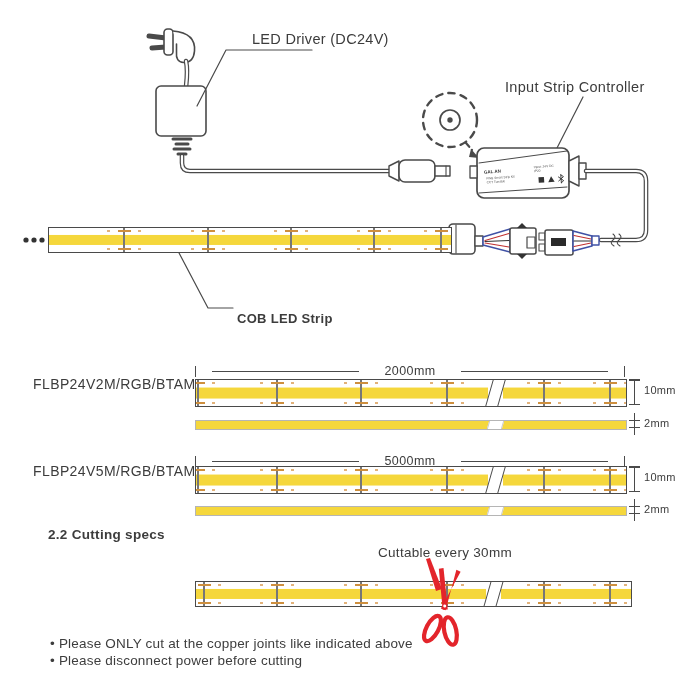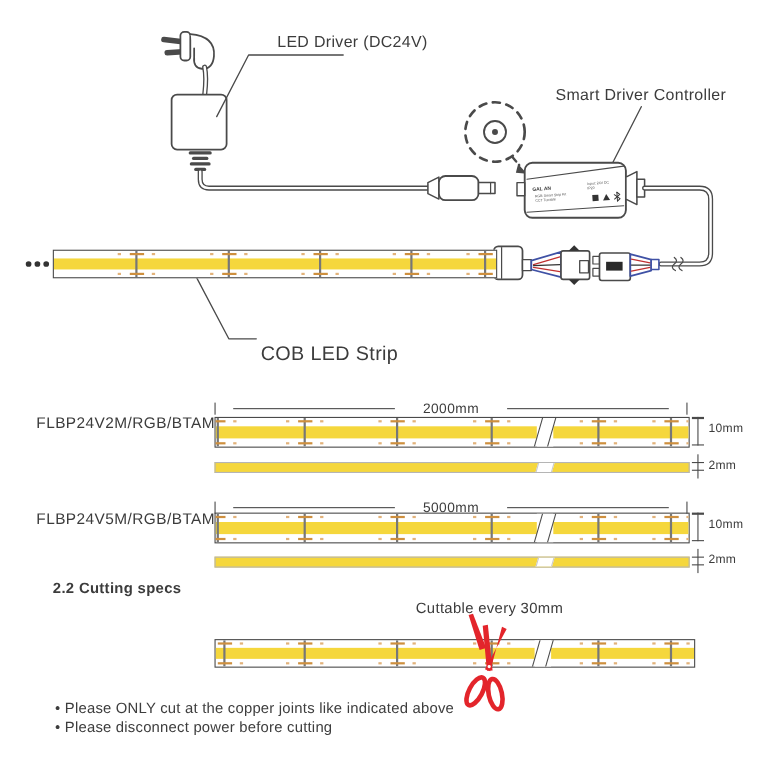--- a/index.html
+++ b/index.html
@@ -3,21 +3,21 @@
 <meta charset="utf-8">
 <style>
   html,body{margin:0;padding:0;background:#fff;}
   .page{position:relative;width:700px;height:700px;background:#fff;overflow:hidden;
         font-family:"Liberation Sans",sans-serif;color:#3d3d3d;padding-left:40px;}
   svg{position:absolute;left:0;top:0;}
   .art{z-index:1;}
   .over{z-index:6;pointer-events:none;}
   .lbl{position:absolute;white-space:nowrap;z-index:4;letter-spacing:.3px;color:#3c3c3c;}
   .f14{font-size:14.5px;}
-  .f15{font-size:18px;}
+  .f15{font-size:13px;font-weight:bold;}
   .model{font-size:14px;letter-spacing:.4px;}
   .bold{font-weight:bold;}
   .dimtext{font-size:11px;}
   
   .dimline{position:absolute;display:flex;align-items:center;height:14px;z-index:3;gap:16px;}
   .dimline::before,.dimline::after{content:"";width:1.3px;height:11px;background:#4a4a4a;}
   .dimline .dl{flex:1;height:0;border-top:1.3px solid #4a4a4a;}
   .dimline .dt{padding:0 9px;font-size:12.5px;letter-spacing:.4px;color:#3c3c3c;}
   
   .strip{position:absolute;background:#fff;border:1.3px solid #4a4a4a;overflow:hidden;z-index:2;}
@@ -163,21 +163,21 @@
         <polygon points="573,231 592,236 592,246 573,251" fill="#fff" stroke="#3F51A5" stroke-width="1.6"></polygon>
         <line x1="574" y1="235.5" x2="591" y2="239" stroke="#C03030" stroke-width="1.1"></line>
         <line x1="574" y1="241" x2="591" y2="241" stroke="#333" stroke-width="1.1"></line>
         <line x1="574" y1="246.5" x2="591" y2="243" stroke="#C03030" stroke-width="1.1"></line>
         <rect x="592" y="236" width="7" height="9" fill="#fff" stroke="#3F51A5" stroke-width="1.4"></rect>
       </g>
     </g>
   </svg>
 
   <div class="lbl f14" style="left:252px;top:31px;">LED Driver (DC24V)</div>
-  <div class="lbl f14" style="left:505px;top:79px;">Smart Driver Controller</div>
+  <div class="lbl f14" style="left:505px;top:79px;">Input Strip Controller</div>
   <div class="lbl f15" style="left:237px;top:311px;">COB LED Strip</div>
 
   <div class="strip" style="left:48px;top:227px;width:402px;height:24px;">
       <i class="band"></i>
       <i class="joint" style="left: 75px;">
         <i class="jline"></i>
         <i class="jpad jtop"></i>
         <i class="jpad jbot"></i>
         <i class="jdot jd1"></i>
         <i class="jdot jd2"></i>

